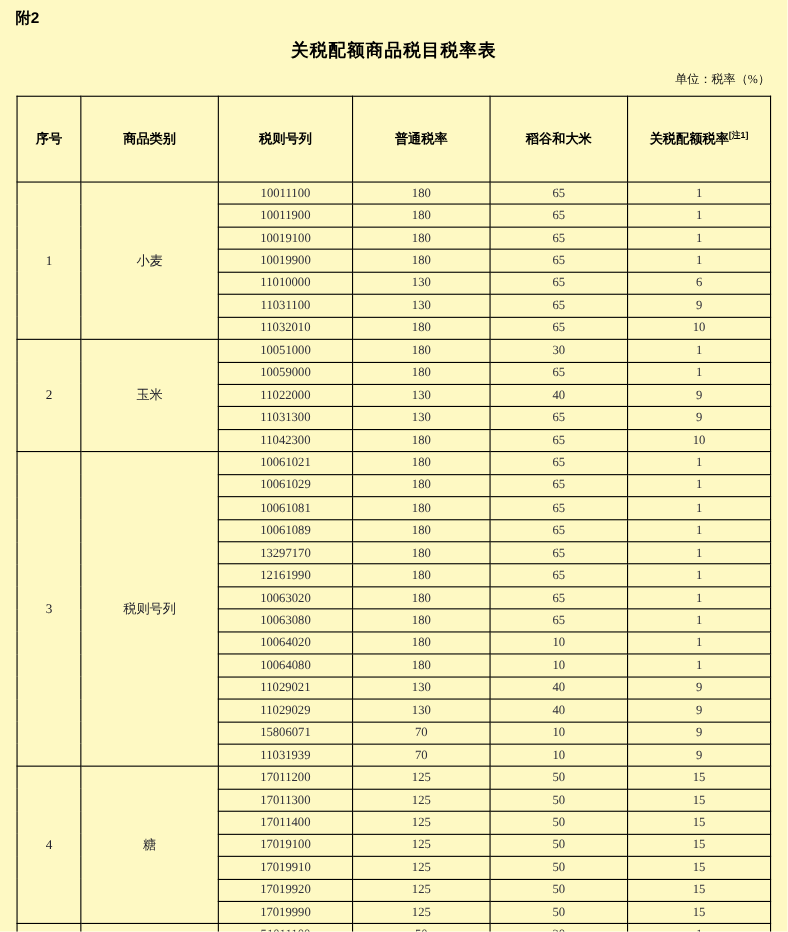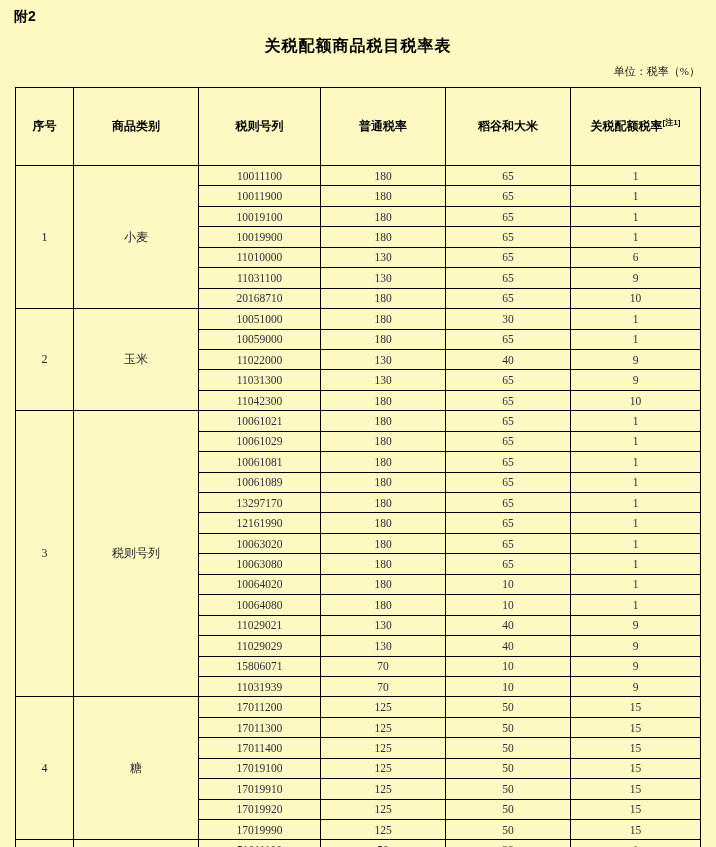--- a/index.html
+++ b/index.html
@@ -146,21 +146,21 @@
           <td>65</td>
           <td>6</td>
         </tr>
         <tr>
           <td>11031100</td>
           <td>130</td>
           <td>65</td>
           <td>9</td>
         </tr>
         <tr>
-          <td>20168710</td>
+          <td>11032010</td>
           <td>180</td>
           <td>65</td>
           <td>10</td>
         </tr>
         <tr>
           <td rowspan="5" class="cell-no">2</td>
           <td rowspan="5" class="cell-cat">玉米</td>
           <td>10051000</td>
           <td>180</td>
           <td>30</td>

